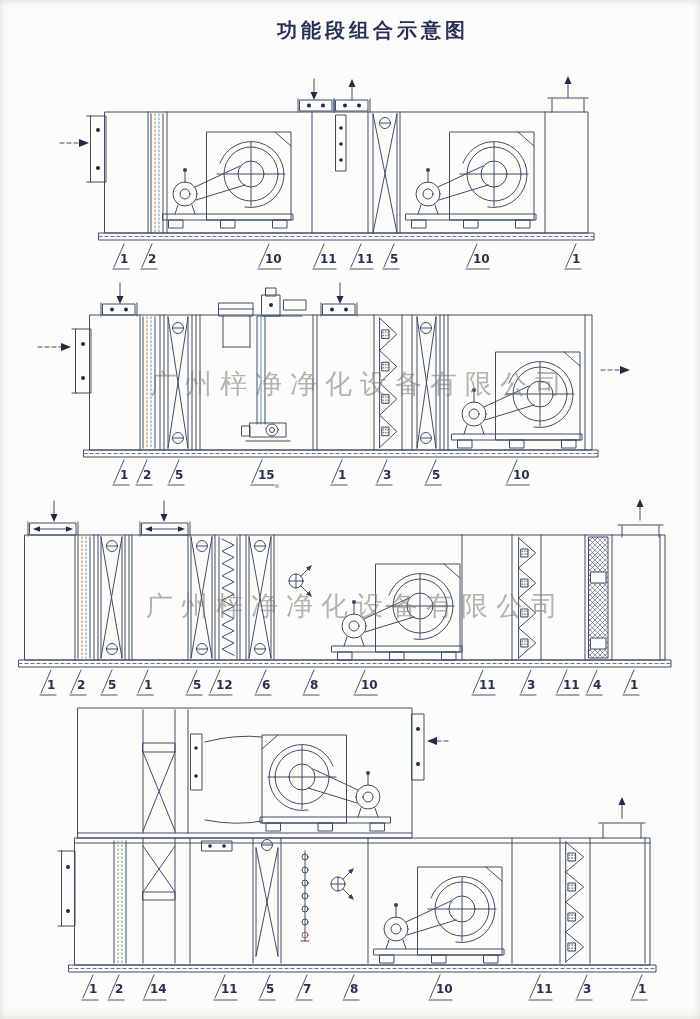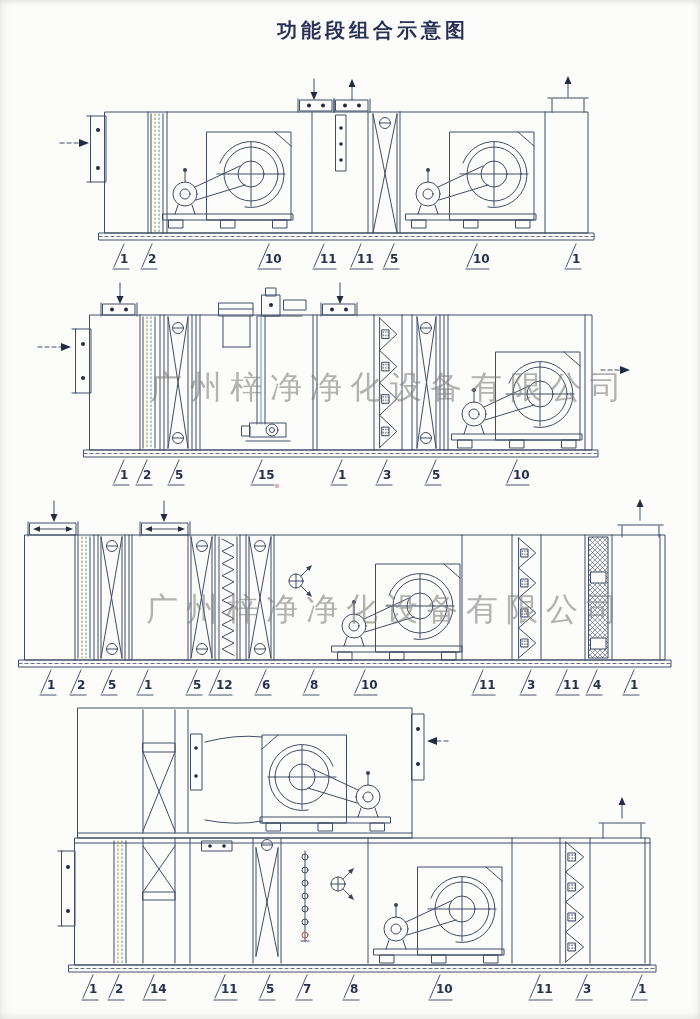--- a/index.html
+++ b/index.html
@@ -2,21 +2,21 @@
 <html><head>
 <meta charset="utf-8">
 <style>
   html,body{margin:0;padding:0;background:#e9e9e6;}
   .page{position:relative;width:700px;height:1019px;margin:0 auto;background:#fcfcfa;
         box-shadow:inset 0 -4px 10px rgba(60,60,55,.06), inset 4px 0 8px rgba(60,60,55,.04),
                    inset -3px 0 6px rgba(60,60,55,.05), inset 0 3px 5px rgba(60,60,55,.04);
         overflow:hidden;font-family:"DejaVu Sans",sans-serif;}
   .title{position:absolute;top:17px;left:0;width:100%;text-align:center;
          font-weight:bold;font-size:20px;letter-spacing:4px;color:#283055;z-index:6;padding-left:23px;}
-  .wm{position:absolute;white-space:nowrap;font-size:32px;letter-spacing:8px;
+  .wm{position:absolute;white-space:nowrap;font-size:27px;letter-spacing:8px;
       color:rgba(124,124,120,.58);z-index:5;pointer-events:none;}
   .wm1{left:150px;top:366px;}
   .wm2{left:146px;top:588px;}
   svg.canvas{position:absolute;top:0;left:0;z-index:2;}
   svg.canvas *{vector-effect:non-scaling-stroke;}
   g.ln{stroke:#414c66;fill:none;stroke-width:1;stroke-linecap:square;}
   .ldr{stroke:#39425c;stroke-width:.9;}
   text.num{fill:#26304c;stroke:none;font-family:"DejaVu Sans",sans-serif;
            font-size:12px;font-weight:bold;letter-spacing:0;}
 </style>

